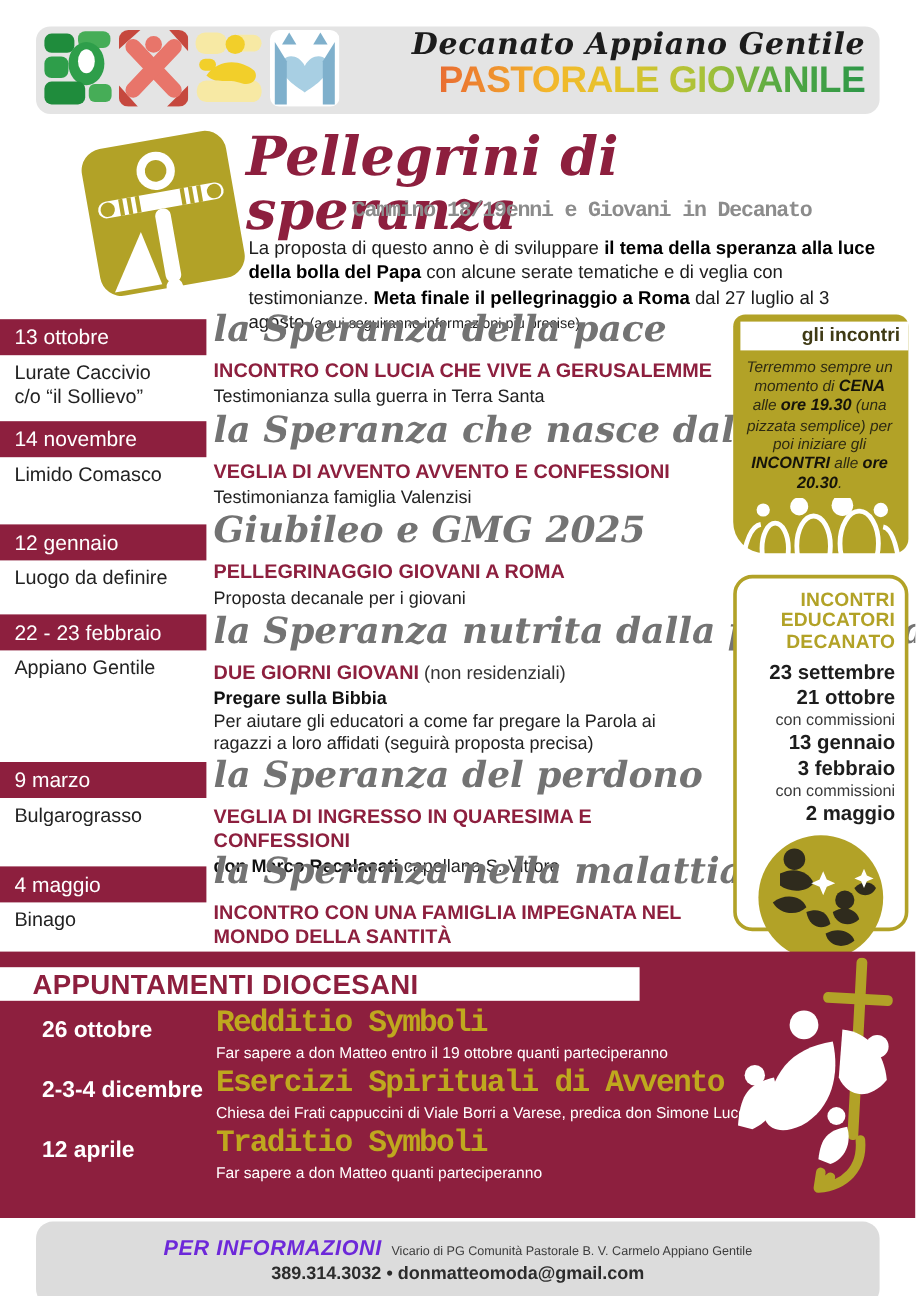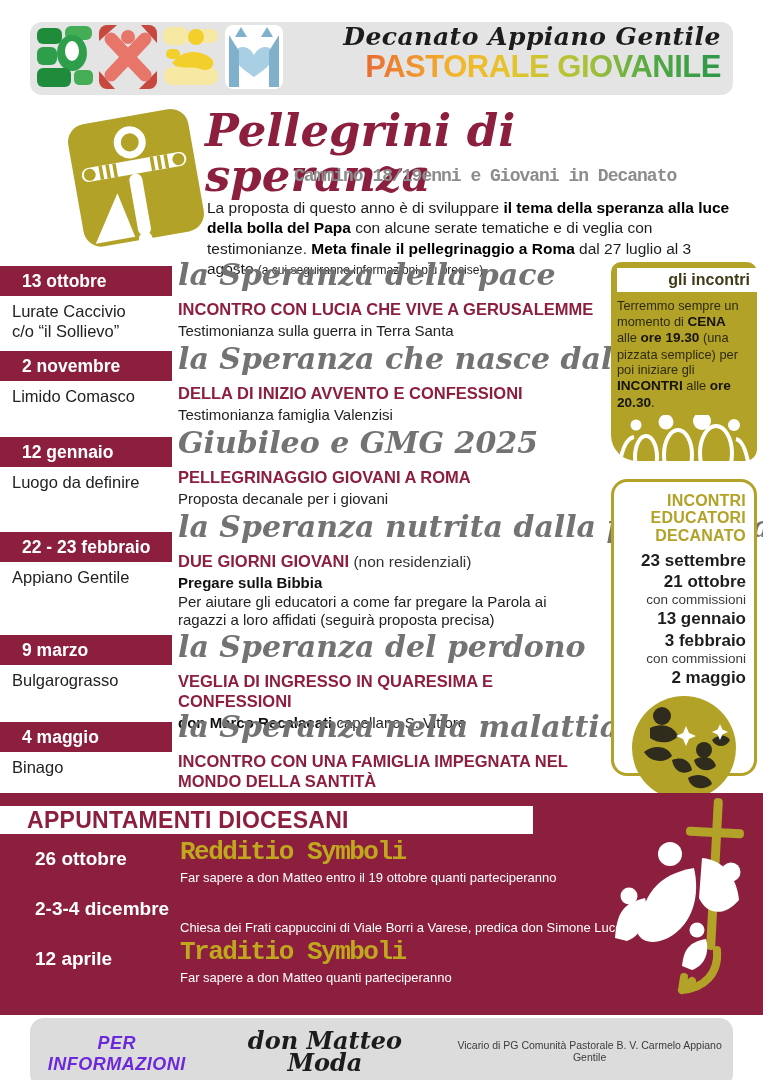--- a/index.html
+++ b/index.html
@@ -26,39 +26,39 @@
   .hero-sub{position:absolute;left:294px;top:166px;width:460px;
             font-family:"Liberation Mono",monospace;font-weight:bold;
             font-size:18px;color:#8c8c8c;letter-spacing:-1px;}
   .hero-intro{position:absolute;left:207px;top:198px;width:530px;
               font-size:15.5px;line-height:1.32;color:#1d1d1d;}
   .hero-intro b{color:#000;}
   .hero-intro .small{font-size:12px;}
 
   
   .date-cell{position:absolute;left:0;width:172px;}
-  .date-badge{background:#8d1f3e;color:#fff;font-weight:bold;font-size:17.5px;
-              height:30px;line-height:30px;padding-left:22px;box-sizing:border-box;width:172px;}
+  .date-badge{background:#8d1f3e;color:#fff;font-weight:normal;font-size:17.5px;
+              height:30px;line-height:30px;padding-left:12px;box-sizing:border-box;width:172px;}
   .date-loc{padding-left:12px;margin-top:6px;font-size:16.5px;color:#222;line-height:1.2;}
   .event{position:absolute;left:178px;width:430px;}
   .ev-script{font-family:"DejaVu Serif",serif;font-style:italic;font-weight:bold;
              font-size:30px;line-height:1;color:#737373;margin-bottom:10px;white-space:nowrap;}
   .ev-heading{font-size:16.5px;font-weight:bold;color:#8d1f3e;line-height:1.2;}
   .ev-heading .note{font-weight:normal;color:#333;font-size:15.5px;}
   .ev-sub{font-size:15px;color:#222;line-height:1.25;margin-top:2px;}
   .ev-sub b{color:#111;}
   .narrow{width:400px;}
 
   
   .box-incontri{position:absolute;left:611px;top:262px;width:146px;height:199px;
                 background:#b2a227;border-radius:10px 10px 12px 26px;}
   .box-incontri .label{margin:6px 0 4px 6px;background:#fff;height:24px;line-height:24px;
                        text-align:right;padding-right:7px;font-weight:bold;font-size:16px;color:#3f3a15;}
-  .box-incontri .body{padding:2px 8px 0 6px;text-align:left;font-size:12.8px;
-                      line-height:1.22;color:#2e2a12;}
+  .box-incontri .body{padding:2px 8px 0 6px;text-align:center;font-size:12.8px;
+                      line-height:1.22;color:#2e2a12;font-style:italic;}
   .box-incontri .body b{color:#15130a;font-size:13.6px;}
   .box-incontri svg{display:block;margin:4px auto 0;}
 
   .box-educatori{position:absolute;left:611px;top:479px;width:146px;height:297px;
                  background:#fff;border:3px solid #b2a227;border-radius:16px;box-sizing:border-box;}
   .box-educatori .inner{padding:10px 8px 0 4px;text-align:right;}
   .edu-title{font-size:16px;font-weight:900;color:#b2a227;line-height:1.08;letter-spacing:.2px;}
   .edu-date{font-size:17px;font-weight:bold;color:#1d1d1d;line-height:1.25;}
   .edu-note{font-size:13.5px;color:#3a3a3a;line-height:1.2;}
   .box-educatori svg{display:block;margin:6px auto 0;}
@@ -166,48 +166,48 @@
   </span>
   <div class="hero-title">Pellegrini di speranza</div>
   <div class="hero-sub">Cammino 18/19enni e Giovani in Decanato</div>
   <div class="hero-intro"><span>La proposta di questo anno è di sviluppare </span><b>il tema della speranza alla luce della bolla del Papa</b><span> con alcune serate tematiche e di veglia con testimonianze. </span><b>Meta finale il pellegrinaggio a Roma</b><span> dal 27 luglio al 3 agosto </span><span class="small">(a cui seguiranno informazioni più precise).</span></div>
 
   <div class="date-cell" style="top:266px">
     <div class="date-badge">13 ottobre</div>
     <div class="date-loc"><span>Lurate Caccivio</span><br><span>c/o “il Sollievo”</span></div>
   </div>
   <div class="date-cell" style="top:351px">
-    <div class="date-badge">2 novembre</div>
+    <div class="date-badge">14 novembre</div>
     <div class="date-loc">Limido Comasco</div>
   </div>
   <div class="date-cell" style="top:437px">
     <div class="date-badge">12 gennaio</div>
     <div class="date-loc">Luogo da definire</div>
   </div>
-  <div class="date-cell" style="top:532px">
+  <div class="date-cell" style="top:512px">
     <div class="date-badge">22 - 23 febbraio</div>
     <div class="date-loc">Appiano Gentile</div>
   </div>
   <div class="date-cell" style="top:635px">
     <div class="date-badge">9 marzo</div>
     <div class="date-loc">Bulgarograsso</div>
   </div>
   <div class="date-cell" style="top:722px">
     <div class="date-badge">4 maggio</div>
     <div class="date-loc">Binago</div>
   </div>
 
   <div class="event" style="top:260px">
     <div class="ev-script">la Speranza della pace</div>
     <div class="ev-heading">INCONTRO CON LUCIA CHE VIVE A GERUSALEMME</div>
     <div class="ev-sub">Testimonianza sulla guerra in Terra Santa</div>
   </div>
   <div class="event" style="top:344px">
     <div class="ev-script">la Speranza che nasce dalla vita</div>
-    <div class="ev-heading">DELLA DI INIZIO AVVENTO E CONFESSIONI</div>
+    <div class="ev-heading">VEGLIA DI AVVENTO AVVENTO E CONFESSIONI</div>
     <div class="ev-sub">Testimonianza famiglia Valenzisi</div>
   </div>
   <div class="event" style="top:428px">
     <div class="ev-script">Giubileo e GMG 2025</div>
     <div class="ev-heading">PELLEGRINAGGIO GIOVANI A ROMA</div>
     <div class="ev-sub">Proposta decanale per i giovani</div>
   </div>
   <div class="event" style="top:512px">
     <div class="ev-script">la Speranza nutrita dalla preghiera</div>
     <div class="ev-heading"><span>DUE GIORNI GIOVANI</span><span class="note"> (non residenziali)</span></div>
@@ -275,20 +275,21 @@
 
   <div class="diocesani">
     <div class="dio-titlebar">
       <div class="dio-title">APPUNTAMENTI DIOCESANI</div>
     </div>
     <div class="dio-date" style="top:55px">26 ottobre</div>
     <div class="dio-item-title" style="top:44px">Redditio Symboli</div>
     <div class="dio-item-sub" style="top:77px">Far sapere a don Matteo entro il 19 ottobre quanti parteciperanno</div>
 
     <div class="dio-date" style="top:105px">2-3-4 dicembre</div>
+    <div class="dio-item-title" style="top:94px">Esercizi Spirituali di Avvento</div>
     <div class="dio-item-sub" style="top:127px">Chiesa dei Frati cappuccini di Viale Borri a Varese, predica don Simone Lucca.</div>
 
     <div class="dio-date" style="top:155px">12 aprile</div>
     <div class="dio-item-title" style="top:144px">Traditio Symboli</div>
     <div class="dio-item-sub" style="top:177px">Far sapere a don Matteo quanti parteciperanno</div>
 
     <span class="jubilee">
       <svg width="160" height="212" viewBox="0 0 160 212">
         <g fill="#b2a227">
           <rect x="112" y="0" width="9" height="152" rx="4" transform="rotate(3 116 76)"></rect>
@@ -305,21 +306,20 @@
           <path d="M84,168 C86,150 92,144 108,141 C112,155 106,168 94,172 Z"></path>
         </g>
         <path d="M119,152 C121,176 106,190 84,192 M84,192 l10,-9 M84,192 l2,-13" fill="none" stroke="#b2a227" stroke-width="8" stroke-linecap="round"></path>
       </svg>
     </span>
   </div>
 
   <div class="footer">
     <div class="footer-line1">
       <span class="f-label">PER INFORMAZIONI</span>
-      <span class="f-name">don Matteo Moda</span>
       <span class="f-role">Vicario di PG Comunità Pastorale B. V. Carmelo Appiano Gentile</span>
     </div>
     <div class="footer-line2">
       <span>389.314.3032</span>
       <span>•</span>
       <span>donmatteomoda@gmail.com</span>
     </div>
   </div>
 
 </div>

